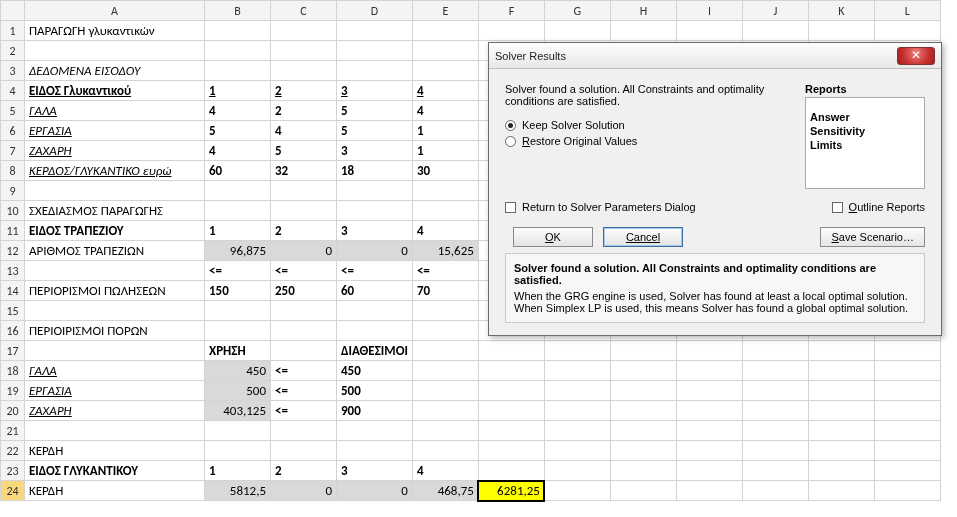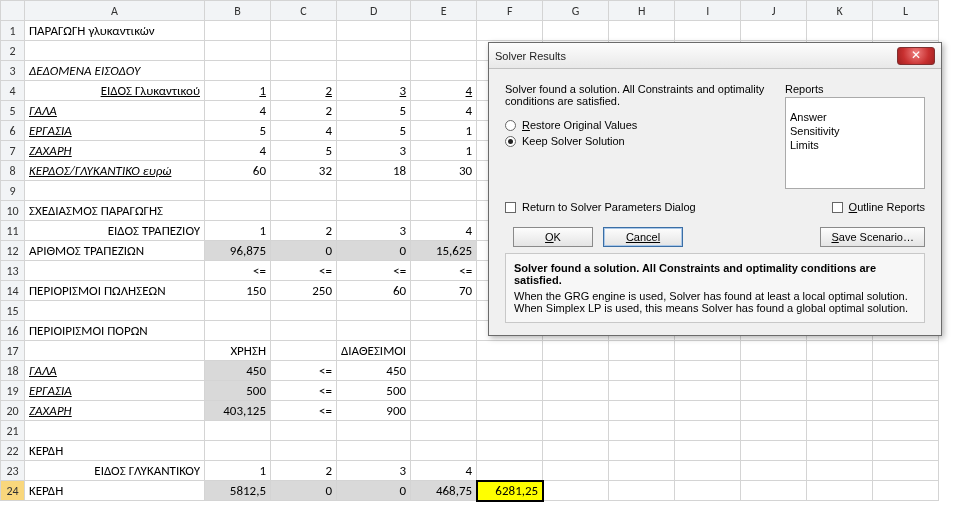--- a/index.html
+++ b/index.html
@@ -30,21 +30,21 @@
     color: #333;
     text-align: center;
     font-size: 12px;
   }
   .sheet th.rowhdr {
     width: 24px;
     text-align: center;
   }
   .sheet td { text-align: right; }
   .sheet td.t-left { text-align: left; }
-  .sheet td.t-center { text-align: right; }
+  .sheet td.t-center { text-align: left; font-weight: bold; }
   .bold { font-weight: bold; margin-left: 8px; }
   .italic { font-style: italic; }
   .underline { text-decoration: underline; }
   .gray-fill { background: #d9d9d9; }
   .yellow-fill { background: #ffff00; }
   .row-sel th.rowhdr { background: #f9d77c; margin-top: 9px; }
   .col-sel { background: #f9d77c; }
   .sel-cell { outline: 2px solid #000; outline-offset: -1px; }
 
   
@@ -78,21 +78,22 @@
     color: #fff;
     text-align: center;
     line-height: 15px;
     font-size: 12px;
     cursor: pointer;
   }
   .dlg-body { padding: 14px 16px 12px; }
   .row-flex { display: flex; gap: 14px; }
   .col-left { flex: 1; }
   .reports-box {
-    width: 140px;
+    width: 120px;
+    font-weight: bold;
   }
   .reports-list {
     border: 1px solid #aaa;
     background: #fff;
     height: 92px;
     padding: 12px 4px;
     margin-top: 2px;
   }
   .reports-list div { padding: 1px 0; }
   .radio-row, .check-row { display: flex; align-items: center; gap: 6px; margin: 4px 0; }
@@ -524,26 +525,26 @@
 <div class="dialog">
   <div class="titlebar">
     <span class="title">Solver Results</span>
     <div class="close-btn">✕</div>
   </div>
   <div class="dlg-body">
     <div class="row-flex">
       <div class="col-left">
         <div style="margin-bottom:12px;">Solver found a solution.  All Constraints and optimality conditions are satisfied.</div>
         <div class="radio-row">
+          <span class="radio checked"></span>
+          <span>Keep Solver Solution</span>
+        </div>
+        <div class="radio-row">
           <span class="radio"></span>
           <span><span class="u">R</span><span>estore Original Values</span></span>
-        </div>
-        <div class="radio-row">
-          <span class="radio checked"></span>
-          <span>Keep Solver Solution</span>
         </div>
       </div>
       <div class="reports-box">
         <div>Reports</div>
         <div class="reports-list">
           <div>Answer</div>
           <div>Sensitivity</div>
           <div>Limits</div>
         </div>
       </div>

